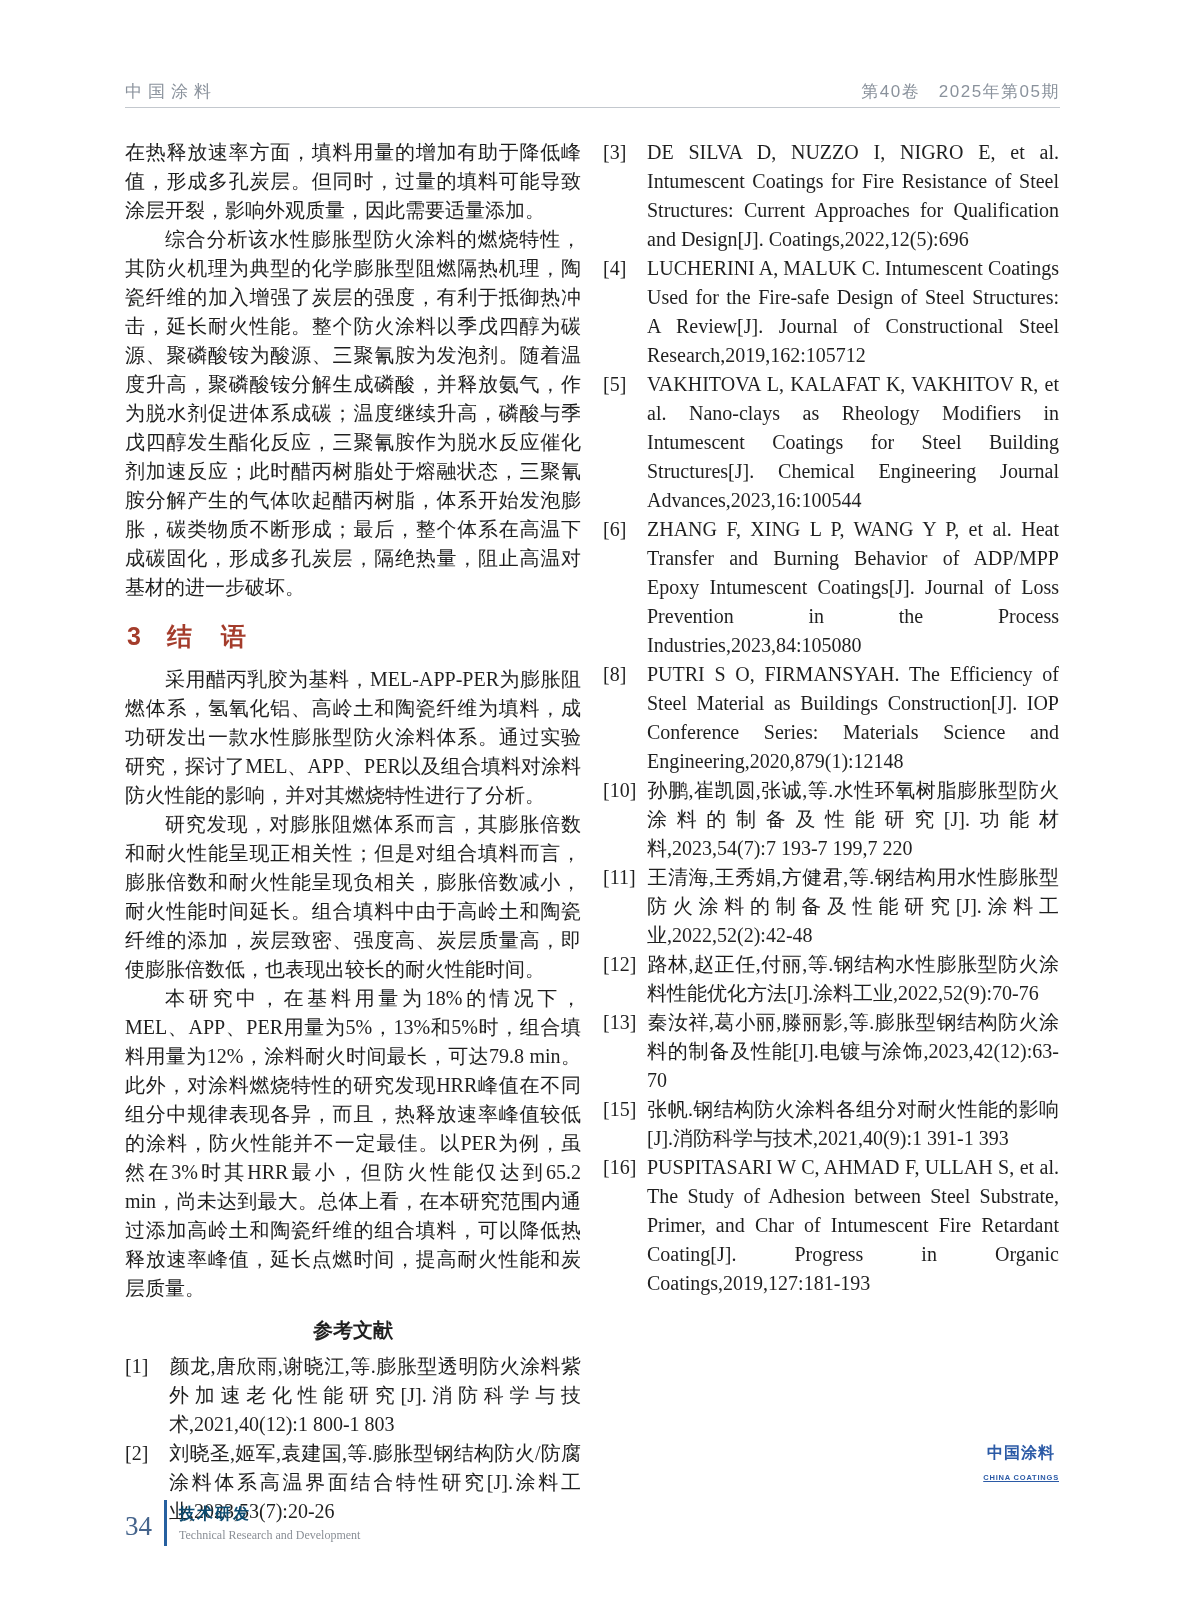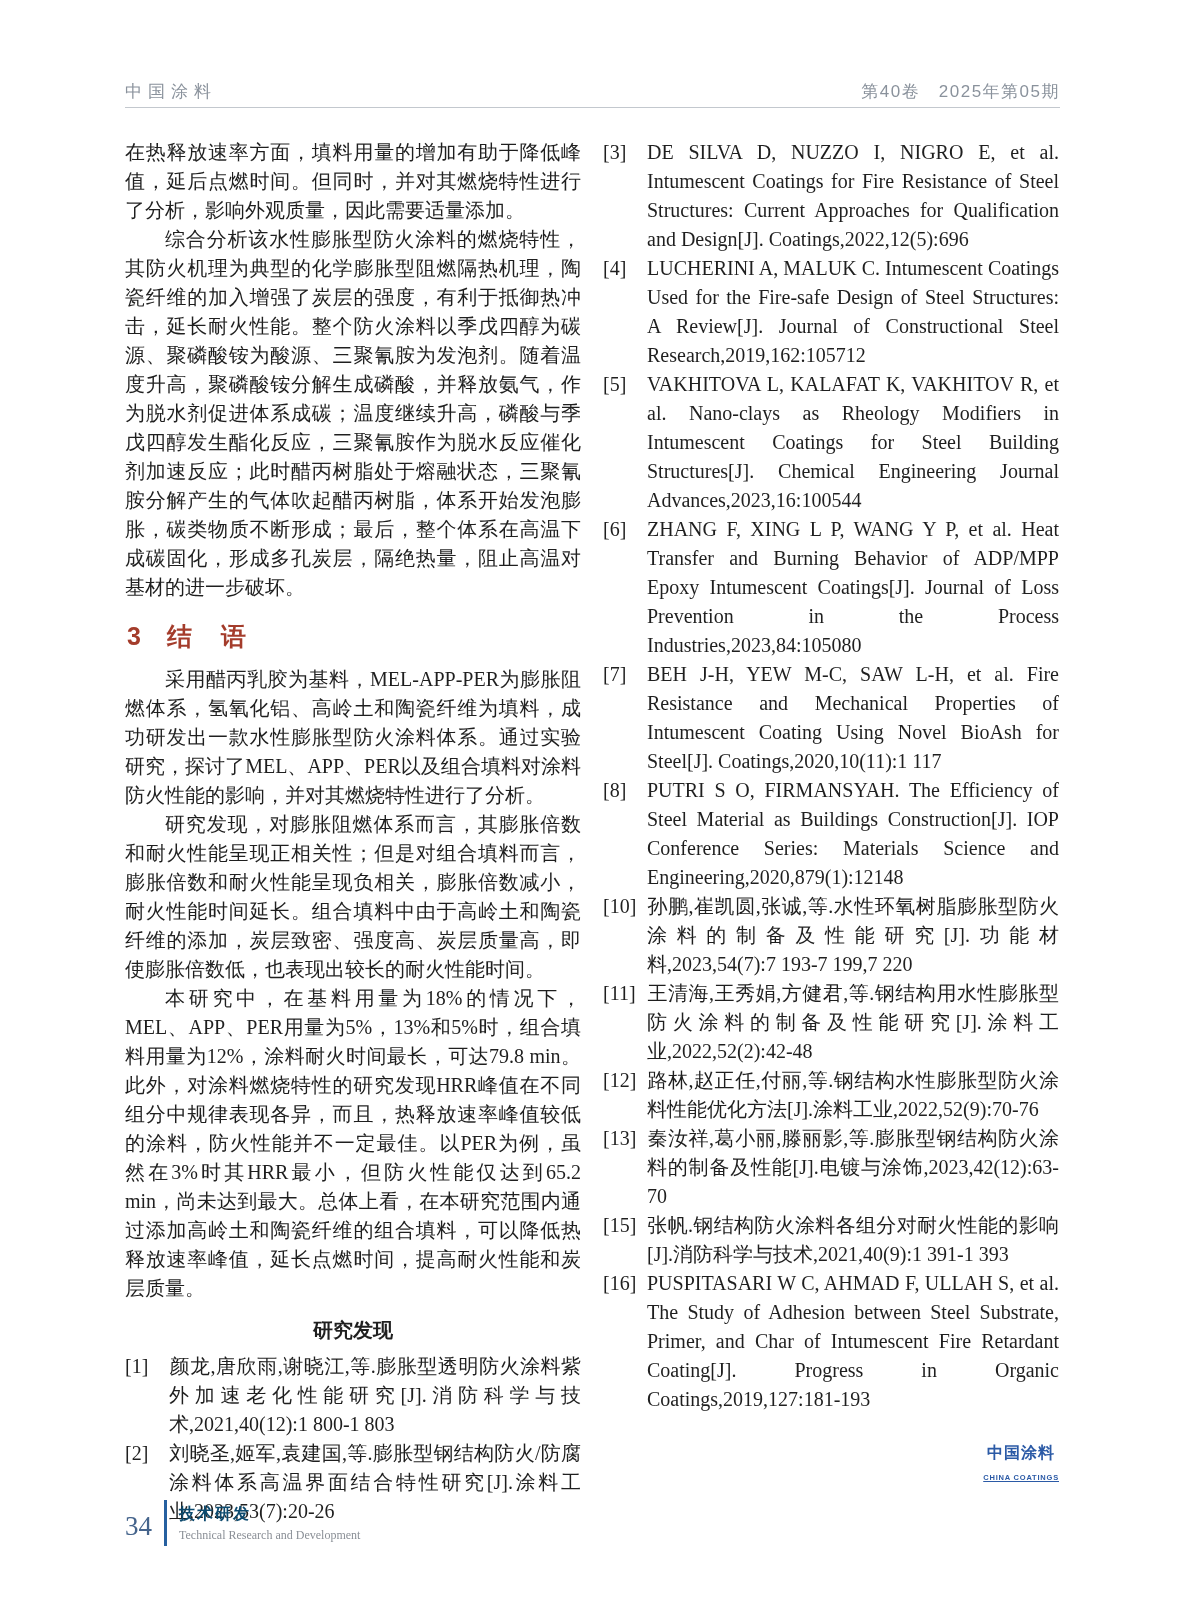--- a/index.html
+++ b/index.html
@@ -93,33 +93,33 @@
 
   <div class="header">
     <span class="journal">中国涂料</span>
     <span class="issue">第40卷　2025年第05期</span>
   </div>
   <div class="header-rule"></div>
 
   <div class="columns">
 
     <div class="col">
-      <p class="body-para">在热释放速率方面，填料用量的增加有助于降低峰值，延后点燃时间。但同时，并对其燃烧特性进行了分析，影响外观质量，因此需要适量添加。</p>
+      <p class="body-para">在热释放速率方面，填料用量的增加有助于降低峰值，形成多孔炭层。但同时，过量的填料可能导致涂层开裂，影响外观质量，因此需要适量添加。</p>
       <p class="body-para indent">综合分析该水性膨胀型防火涂料的燃烧特性，其防火机理为典型的化学膨胀型阻燃隔热机理，陶瓷纤维的加入增强了炭层的强度，有利于抵御热冲击，延长耐火性能。整个防火涂料以季戊四醇为碳源、聚磷酸铵为酸源、三聚氰胺为发泡剂。随着温度升高，聚磷酸铵分解生成磷酸，并释放氨气，作为脱水剂促进体系成碳；温度继续升高，磷酸与季戊四醇发生酯化反应，三聚氰胺作为脱水反应催化剂加速反应；此时醋丙树脂处于熔融状态，三聚氰胺分解产生的气体吹起醋丙树脂，体系开始发泡膨胀，碳类物质不断形成；最后，整个体系在高温下成碳固化，形成多孔炭层，隔绝热量，阻止高温对基材的进一步破坏。</p>
 
       <div class="section-heading">
         <span class="sec-num">3</span>
         <span class="sec-title">结　语</span>
       </div>
 
       <p class="body-para indent">采用醋丙乳胶为基料，MEL-APP-PER为膨胀阻燃体系，氢氧化铝、高岭土和陶瓷纤维为填料，成功研发出一款水性膨胀型防火涂料体系。通过实验研究，探讨了MEL、APP、PER以及组合填料对涂料防火性能的影响，并对其燃烧特性进行了分析。</p>
       <p class="body-para indent">研究发现，对膨胀阻燃体系而言，其膨胀倍数和耐火性能呈现正相关性；但是对组合填料而言，膨胀倍数和耐火性能呈现负相关，膨胀倍数减小，耐火性能时间延长。组合填料中由于高岭土和陶瓷纤维的添加，炭层致密、强度高、炭层质量高，即使膨胀倍数低，也表现出较长的耐火性能时间。</p>
       <p class="body-para indent">本研究中，在基料用量为18%的情况下，MEL、APP、PER用量为5%，13%和5%时，组合填料用量为12%，涂料耐火时间最长，可达79.8 min。此外，对涂料燃烧特性的研究发现HRR峰值在不同组分中规律表现各异，而且，热释放速率峰值较低的涂料，防火性能并不一定最佳。以PER为例，虽然在3%时其HRR最小，但防火性能仅达到65.2 min，尚未达到最大。总体上看，在本研究范围内通过添加高岭土和陶瓷纤维的组合填料，可以降低热释放速率峰值，延长点燃时间，提高耐火性能和炭层质量。</p>
 
-      <div class="refs-title">研究发现</div>
+      <div class="refs-title">参考文献</div>
 
       <div>
           <p class="ref">
           <span class="ref-num">[1]</span><span class="ref-text">颜龙,唐欣雨,谢晓江,等.膨胀型透明防火涂料紫外加速老化性能研究[J].消防科学与技术,2021,40(12):1 800-1 803</span>
         </p>
           <p class="ref">
           <span class="ref-num">[2]</span><span class="ref-text">刘晓圣,姬军,袁建国,等.膨胀型钢结构防火/防腐涂料体系高温界面结合特性研究[J].涂料工业,2023,53(7):20-26</span>
         </p>
         </div>
     </div>
@@ -130,23 +130,20 @@
           <span class="ref-num">[3]</span><span class="ref-text">DE SILVA D, NUZZO I, NIGRO E, et al. Intumescent Coatings for Fire Resistance of Steel Structures: Current Approaches for Qualification and Design[J]. Coatings,2022,12(5):696</span>
         </p>
           <p class="ref">
           <span class="ref-num">[4]</span><span class="ref-text">LUCHERINI A, MALUK C. Intumescent Coatings Used for the Fire-safe Design of Steel Structures: A Review[J]. Journal of Constructional Steel Research,2019,162:105712</span>
         </p>
           <p class="ref">
           <span class="ref-num">[5]</span><span class="ref-text">VAKHITOVA L, KALAFAT K, VAKHITOV R, et al. Nano-clays as Rheology Modifiers in Intumescent Coatings for Steel Building Structures[J]. Chemical Engineering Journal Advances,2023,16:100544</span>
         </p>
           <p class="ref">
           <span class="ref-num">[6]</span><span class="ref-text">ZHANG F, XING L P, WANG Y P, et al. Heat Transfer and Burning Behavior of ADP/MPP Epoxy Intumescent Coatings[J]. Journal of Loss Prevention in the Process Industries,2023,84:105080</span>
-        </p>
-          <p class="ref">
-          <span class="ref-num">[7]</span><span class="ref-text">BEH J-H, YEW M-C, SAW L-H, et al. Fire Resistance and Mechanical Properties of Intumescent Coating Using Novel BioAsh for Steel[J]. Coatings,2020,10(11):1 117</span>
         </p>
           <p class="ref">
           <span class="ref-num">[8]</span><span class="ref-text">PUTRI S O, FIRMANSYAH. The Efficiency of Steel Material as Buildings Construction[J]. IOP Conference Series: Materials Science and Engineering,2020,879(1):12148</span>
         </p>
           <p class="ref">
           <span class="ref-num">[10]</span><span class="ref-text">孙鹏,崔凯圆,张诚,等.水性环氧树脂膨胀型防火涂料的制备及性能研究[J].功能材料,2023,54(7):7 193-7 199,7 220</span>
         </p>
           <p class="ref">
           <span class="ref-num">[11]</span><span class="ref-text">王清海,王秀娟,方健君,等.钢结构用水性膨胀型防火涂料的制备及性能研究[J].涂料工业,2022,52(2):42-48</span>
         </p>

